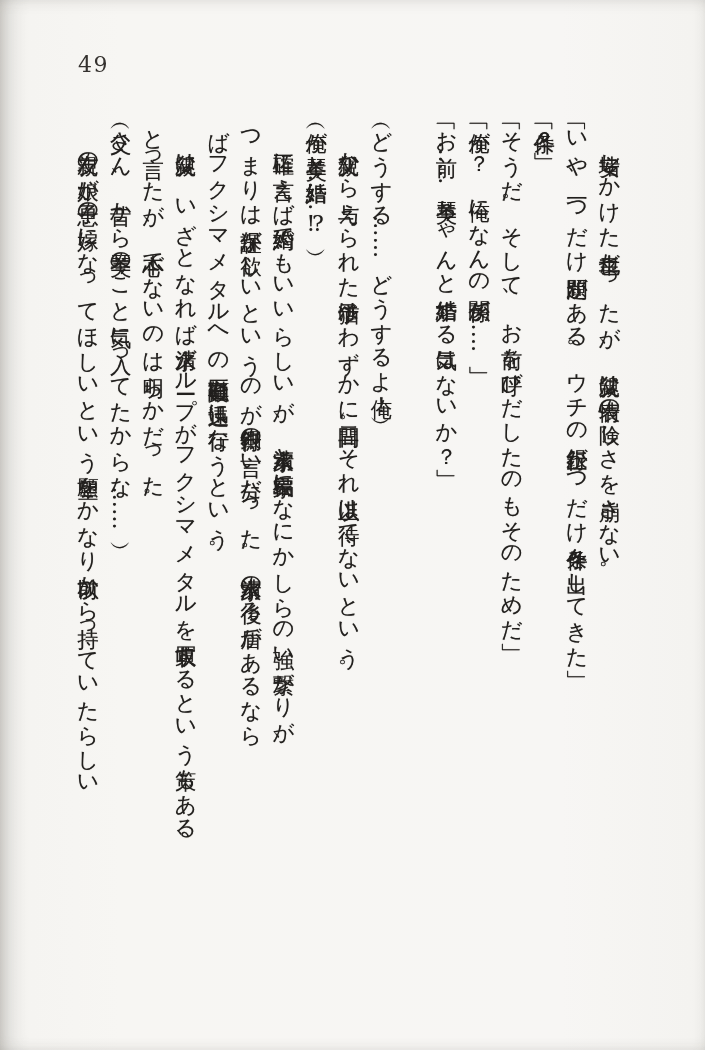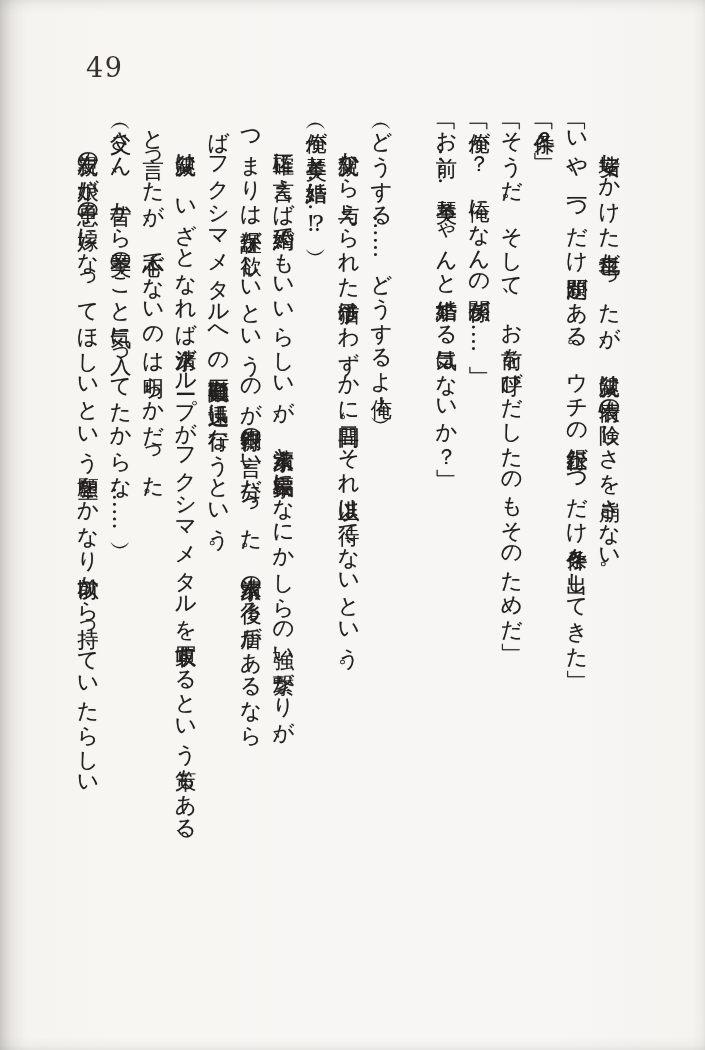--- a/index.html
+++ b/index.html
@@ -20,23 +20,23 @@
       #e7e5e1 0px, #efeeeb 10px, #f5f4f1 30px,
       #f7f6f3 120px, #f7f6f4 560px, #f4f3f0 690px, #f1f0ed 705px);
     box-shadow:
       inset 14px 0 22px -12px rgba(70, 64, 56, 0.28),
       inset -6px 0 14px -8px rgba(70, 64, 56, 0.10),
       inset 0 10px 18px -12px rgba(70, 64, 56, 0.10),
       inset 0 -10px 18px -12px rgba(70, 64, 56, 0.08);
   }
   .page-number {
     position: absolute;
-    left: 86px;
+    left: 78px;
     top: 52px;
-    font-size: 27px;
+    font-size: 22px;
     letter-spacing: 1.5px;
     color: #35322f;
   }
   .text-block {
     position: absolute;
     top: 116px;
     right: 80px;
     height: 858px;
     overflow: hidden;
     writing-mode: vertical-rl;

